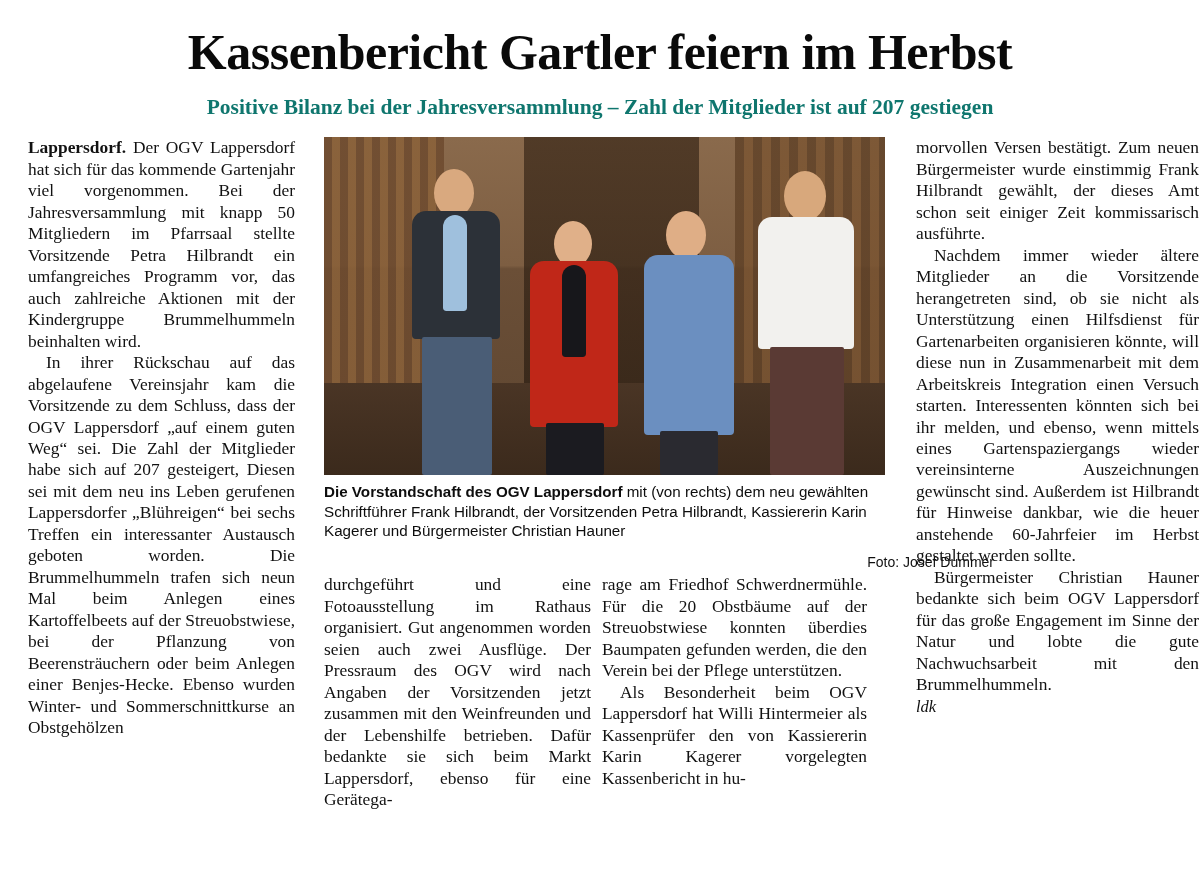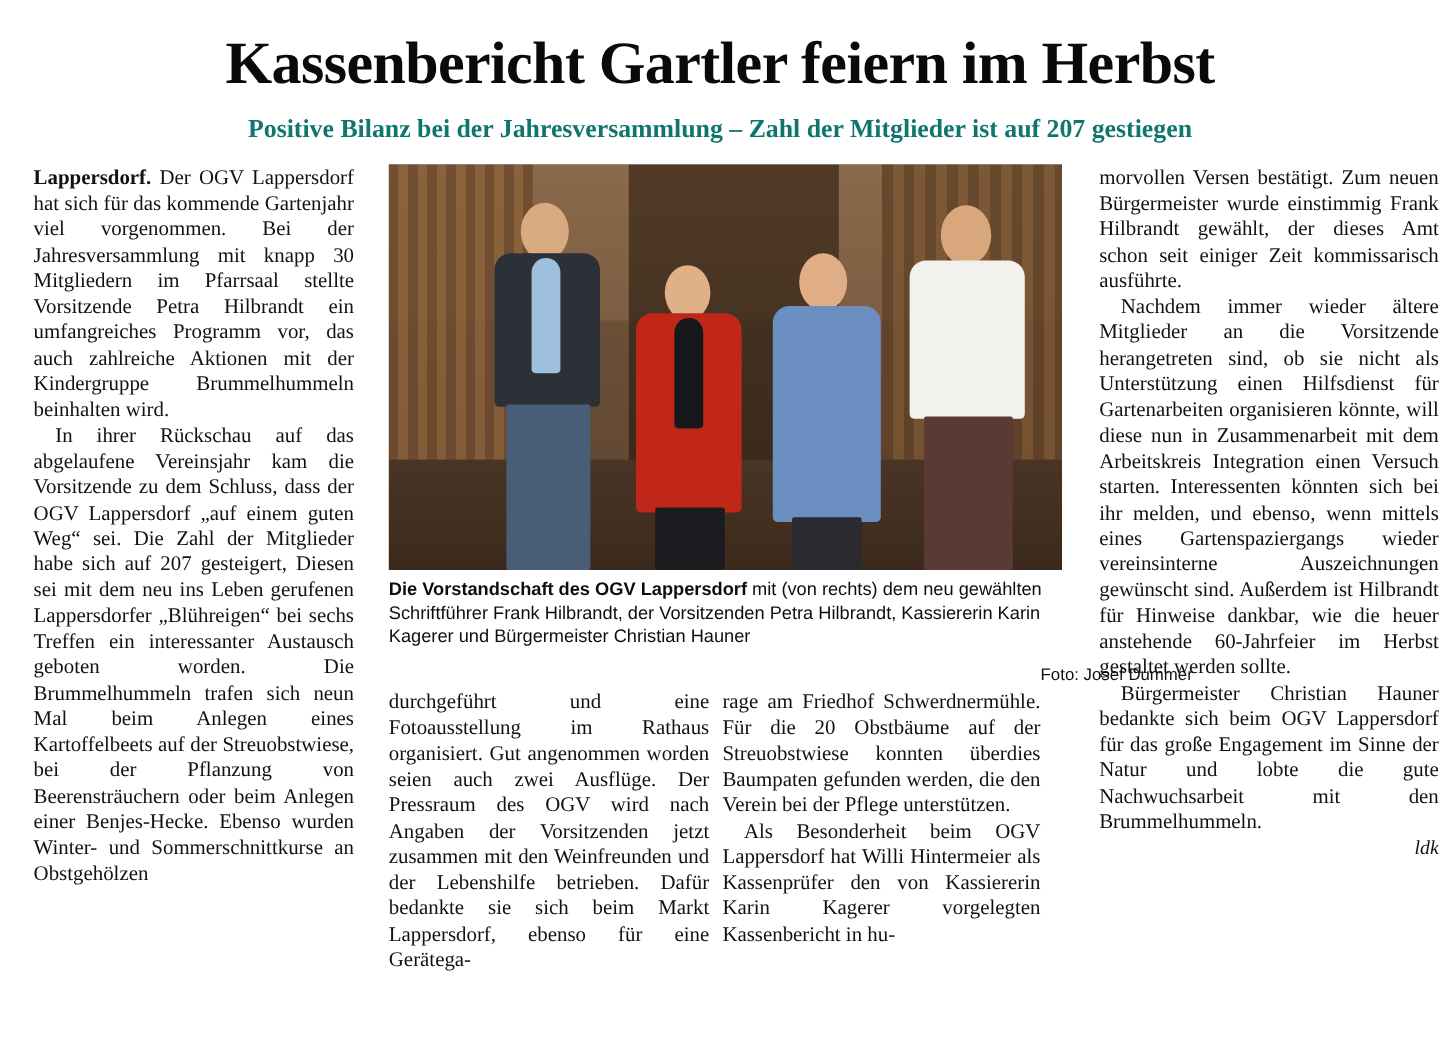--- a/index.html
+++ b/index.html
@@ -136,39 +136,38 @@
   .caption b { font-weight: bold; }
   .credit {
     font-family: "Liberation Sans", sans-serif;
     font-size: 14px;
     text-align: right;
     margin-top: 14px;
     color: #101010;
   }
 
   .sign {
-    text-align: right;
     font-style: italic;
     font-size: 16.5px;
     margin-top: 1px;
   }
 </style>
 </head>
 <body>
 
 <div class="page">
 
   <h1 class="headline">Kassenbericht Gartler feiern im Herbst</h1>
   <h2 class="subhead">Positive Bilanz bei der Jahresversammlung – Zahl der Mitglieder ist auf 207 gestiegen</h2>
 
   <div class="content">
 
     <div class="col" id="col1">
       <p class="first">
-        <span class="dateline">Lappersdorf.</span><span> Der OGV Lappersdorf hat sich für das kommende Gartenjahr viel vorgenommen. Bei der Jahresversammlung mit knapp 30 Mitgliedern im Pfarrsaal stellte Vorsitzende Petra Hilbrandt ein umfangreiches Programm vor, das auch zahlreiche Aktionen mit der Kindergruppe Brummelhummeln beinhalten wird.</span>
+        <span class="dateline">Lappersdorf.</span><span> Der OGV Lappersdorf hat sich für das kommende Gartenjahr viel vorgenommen. Bei der Jahresversammlung mit knapp 50 Mitgliedern im Pfarrsaal stellte Vorsitzende Petra Hilbrandt ein umfangreiches Programm vor, das auch zahlreiche Aktionen mit der Kindergruppe Brummelhummeln beinhalten wird.</span>
       </p>
       <p>In ihrer Rückschau auf das abgelaufene Vereinsjahr kam die Vorsitzende zu dem Schluss, dass der OGV Lappersdorf „auf einem guten Weg“ sei. Die Zahl der Mitglieder habe sich auf 207 gesteigert, Diesen sei mit dem neu ins Leben gerufenen Lappersdorfer „Blühreigen“ bei sechs Treffen ein interessanter Austausch geboten worden. Die Brummelhummeln trafen sich neun Mal beim Anlegen eines Kartoffelbeets auf der Streuobstwiese, bei der Pflanzung von Beerensträuchern oder beim Anlegen einer Benjes-Hecke. Ebenso wurden Winter- und Sommerschnittkurse an Obstgehölzen</p>
     </div>
 
     <div class="photo-block">
       <div class="photo">
         <div class="ph-wall"></div>
         <div class="ph-curtain"></div>
         <div class="ph-door"></div>
         <div class="ph-curtain2"></div>

